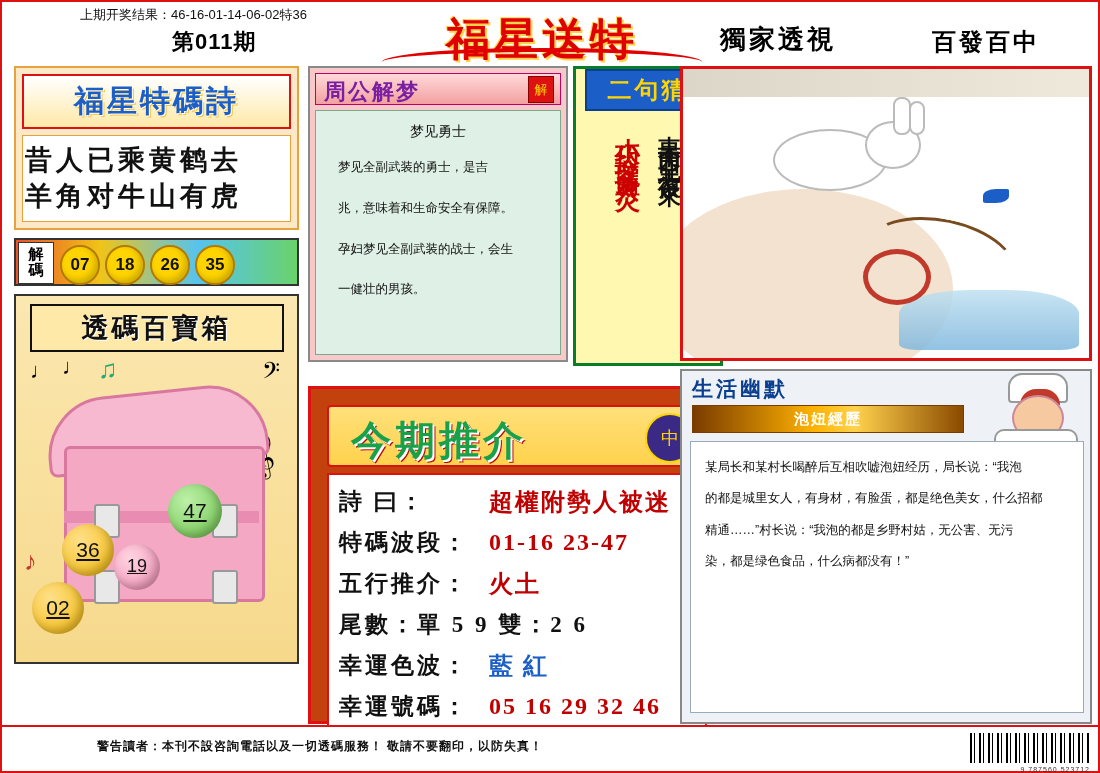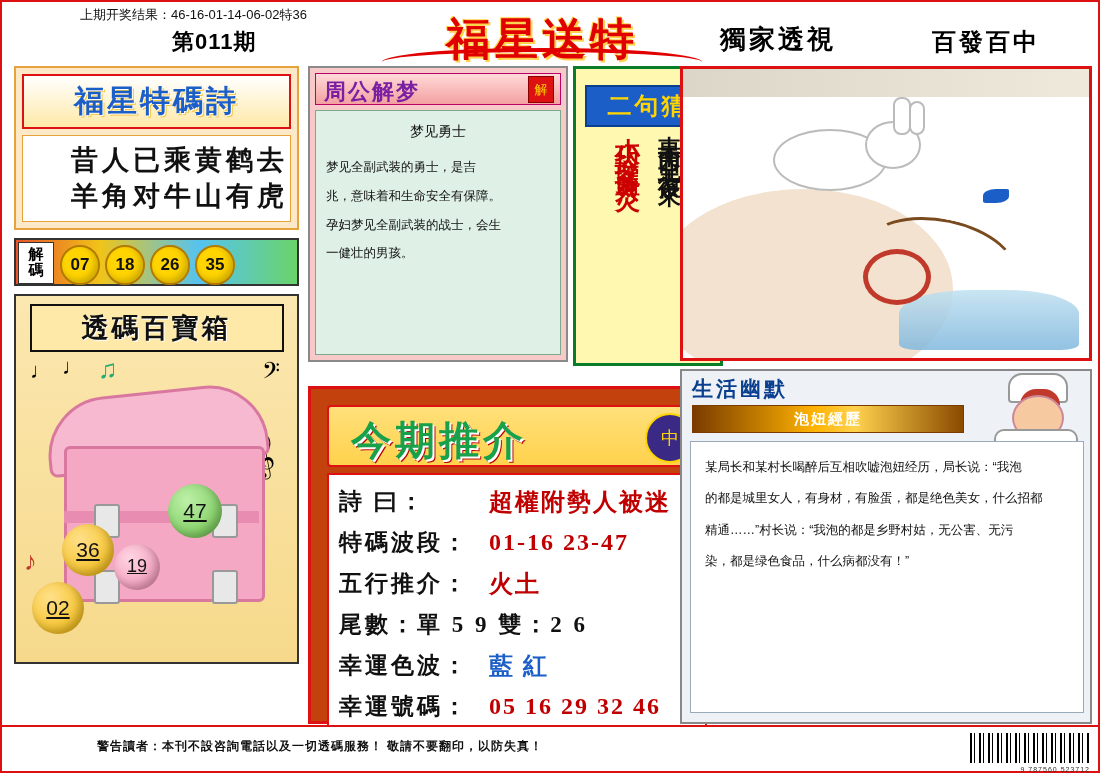--- a/index.html
+++ b/index.html
@@ -36,21 +36,21 @@
 
   
   .poem-box{border:2px solid #e6a23c;background:#fde8c8;padding:6px;box-sizing:border-box;width:285px;}
   .poem-banner{border:2px solid #d11;background:linear-gradient(#fff,#ffe9a8);
      text-align:center;padding:5px 0;}
   .poem-banner span{font-family:"Liberation Serif","DejaVu Serif",serif;
      font-size:30px;font-weight:bold;color:#1b5ec7;letter-spacing:3px;
      text-shadow:1px 1px 0 #fff,2px 2px 0 #f4c542;}
   .poem-lines{margin-top:6px;background:#fff;border:1px solid #e6a23c;padding:6px 2px;}
   .poem-line{font-family:"Liberation Serif","DejaVu Serif",serif;
-     font-size:27px;font-weight:bold;color:#111;text-align:right;letter-spacing:4px;line-height:1.35;}
+     font-size:27px;font-weight:bold;color:#111;text-align:left;letter-spacing:4px;line-height:1.35;}
 
   
   .decode{position:relative;margin-top:8px;width:285px;height:48px;
      background:linear-gradient(90deg,#e9542a,#f0c419 30%,#55c3f0 65%,#6ad36a);
      border:2px solid #333;box-sizing:border-box;}
   .decode-lbl{position:absolute;left:2px;top:2px;width:34px;height:40px;background:#fff;border:1px solid #333;
      display:flex;flex-direction:column;justify-content:center;align-items:center;}
   .decode-lbl b{font-size:15px;line-height:1.05;color:#000;font-family:"Liberation Serif",serif;}
   .balls{position:absolute;left:44px;top:5px;display:flex;gap:5px;}
   .ball{width:36px;height:36px;border-radius:50%;background:#ffd400;border:2px solid #b37a00;
@@ -77,25 +77,25 @@
 
   
   .dream{width:260px;border:2px solid #8a8a8a;background:#f7c9c9;box-sizing:border-box;padding:5px;}
   .dream-hd{position:relative;background:linear-gradient(#ffd9d9,#f3a0a0);border:1px solid #b06;height:30px;}
   .dream-hd .t{position:absolute;left:8px;top:3px;font-family:"Liberation Serif","DejaVu Serif",serif;
      font-size:22px;font-weight:bold;color:#7a1fa2;letter-spacing:2px;}
   .dream-hd .seal{position:absolute;right:6px;top:2px;width:24px;height:25px;background:#d11;
      color:#ffd400;font-size:13px;display:flex;justify-content:center;align-items:center;border:1px solid #800;}
   .dream-body{margin-top:5px;background:#dff0e6;border:1px solid #7aa98c;height:245px;padding:8px 10px;box-sizing:border-box;}
   .dream-title{text-align:center;font-size:14px;color:#111;margin:4px 0 12px;}
-  .dream-body p{font-size:12.5px;color:#111;line-height:2.3;margin:0;text-indent:0;}
+  .dream-body p{font-size:12.5px;color:#111;line-height:2.3;margin:12px;text-indent:0;}
 
   
   .guess{width:150px;height:300px;border:3px solid #0a7d2a;background:#fff8b0;box-sizing:border-box;
-     position:relative;padding-top:16px;}
+     position:relative;padding-top:0;}
   .guess-hd{margin:0 auto;width:122px;background:#1b5ec7;border:2px solid #0a3f8f;text-align:center;padding:3px 0;}
   .guess-hd span{font-family:"Liberation Serif","DejaVu Serif",serif;font-size:24px;font-weight:bold;color:#ffd400;letter-spacing:3px;}
   .vwrap{position:absolute;top:48px;left:0;width:100%;height:250px;display:flex;justify-content:center;gap:10px;}
   .vtext{writing-mode:vertical-rl;text-orientation:upright;
      font-family:"Liberation Serif","DejaVu Serif",serif;font-weight:bold;color:#111;letter-spacing:8px;}
   .v-small{font-size:23px;}
   .v-big{font-size:25px;color:#c00;}
 
   
   .tuijie{width:418px;height:338px;border:3px solid #d11;background:#c2410c;box-sizing:border-box;padding:16px;}

